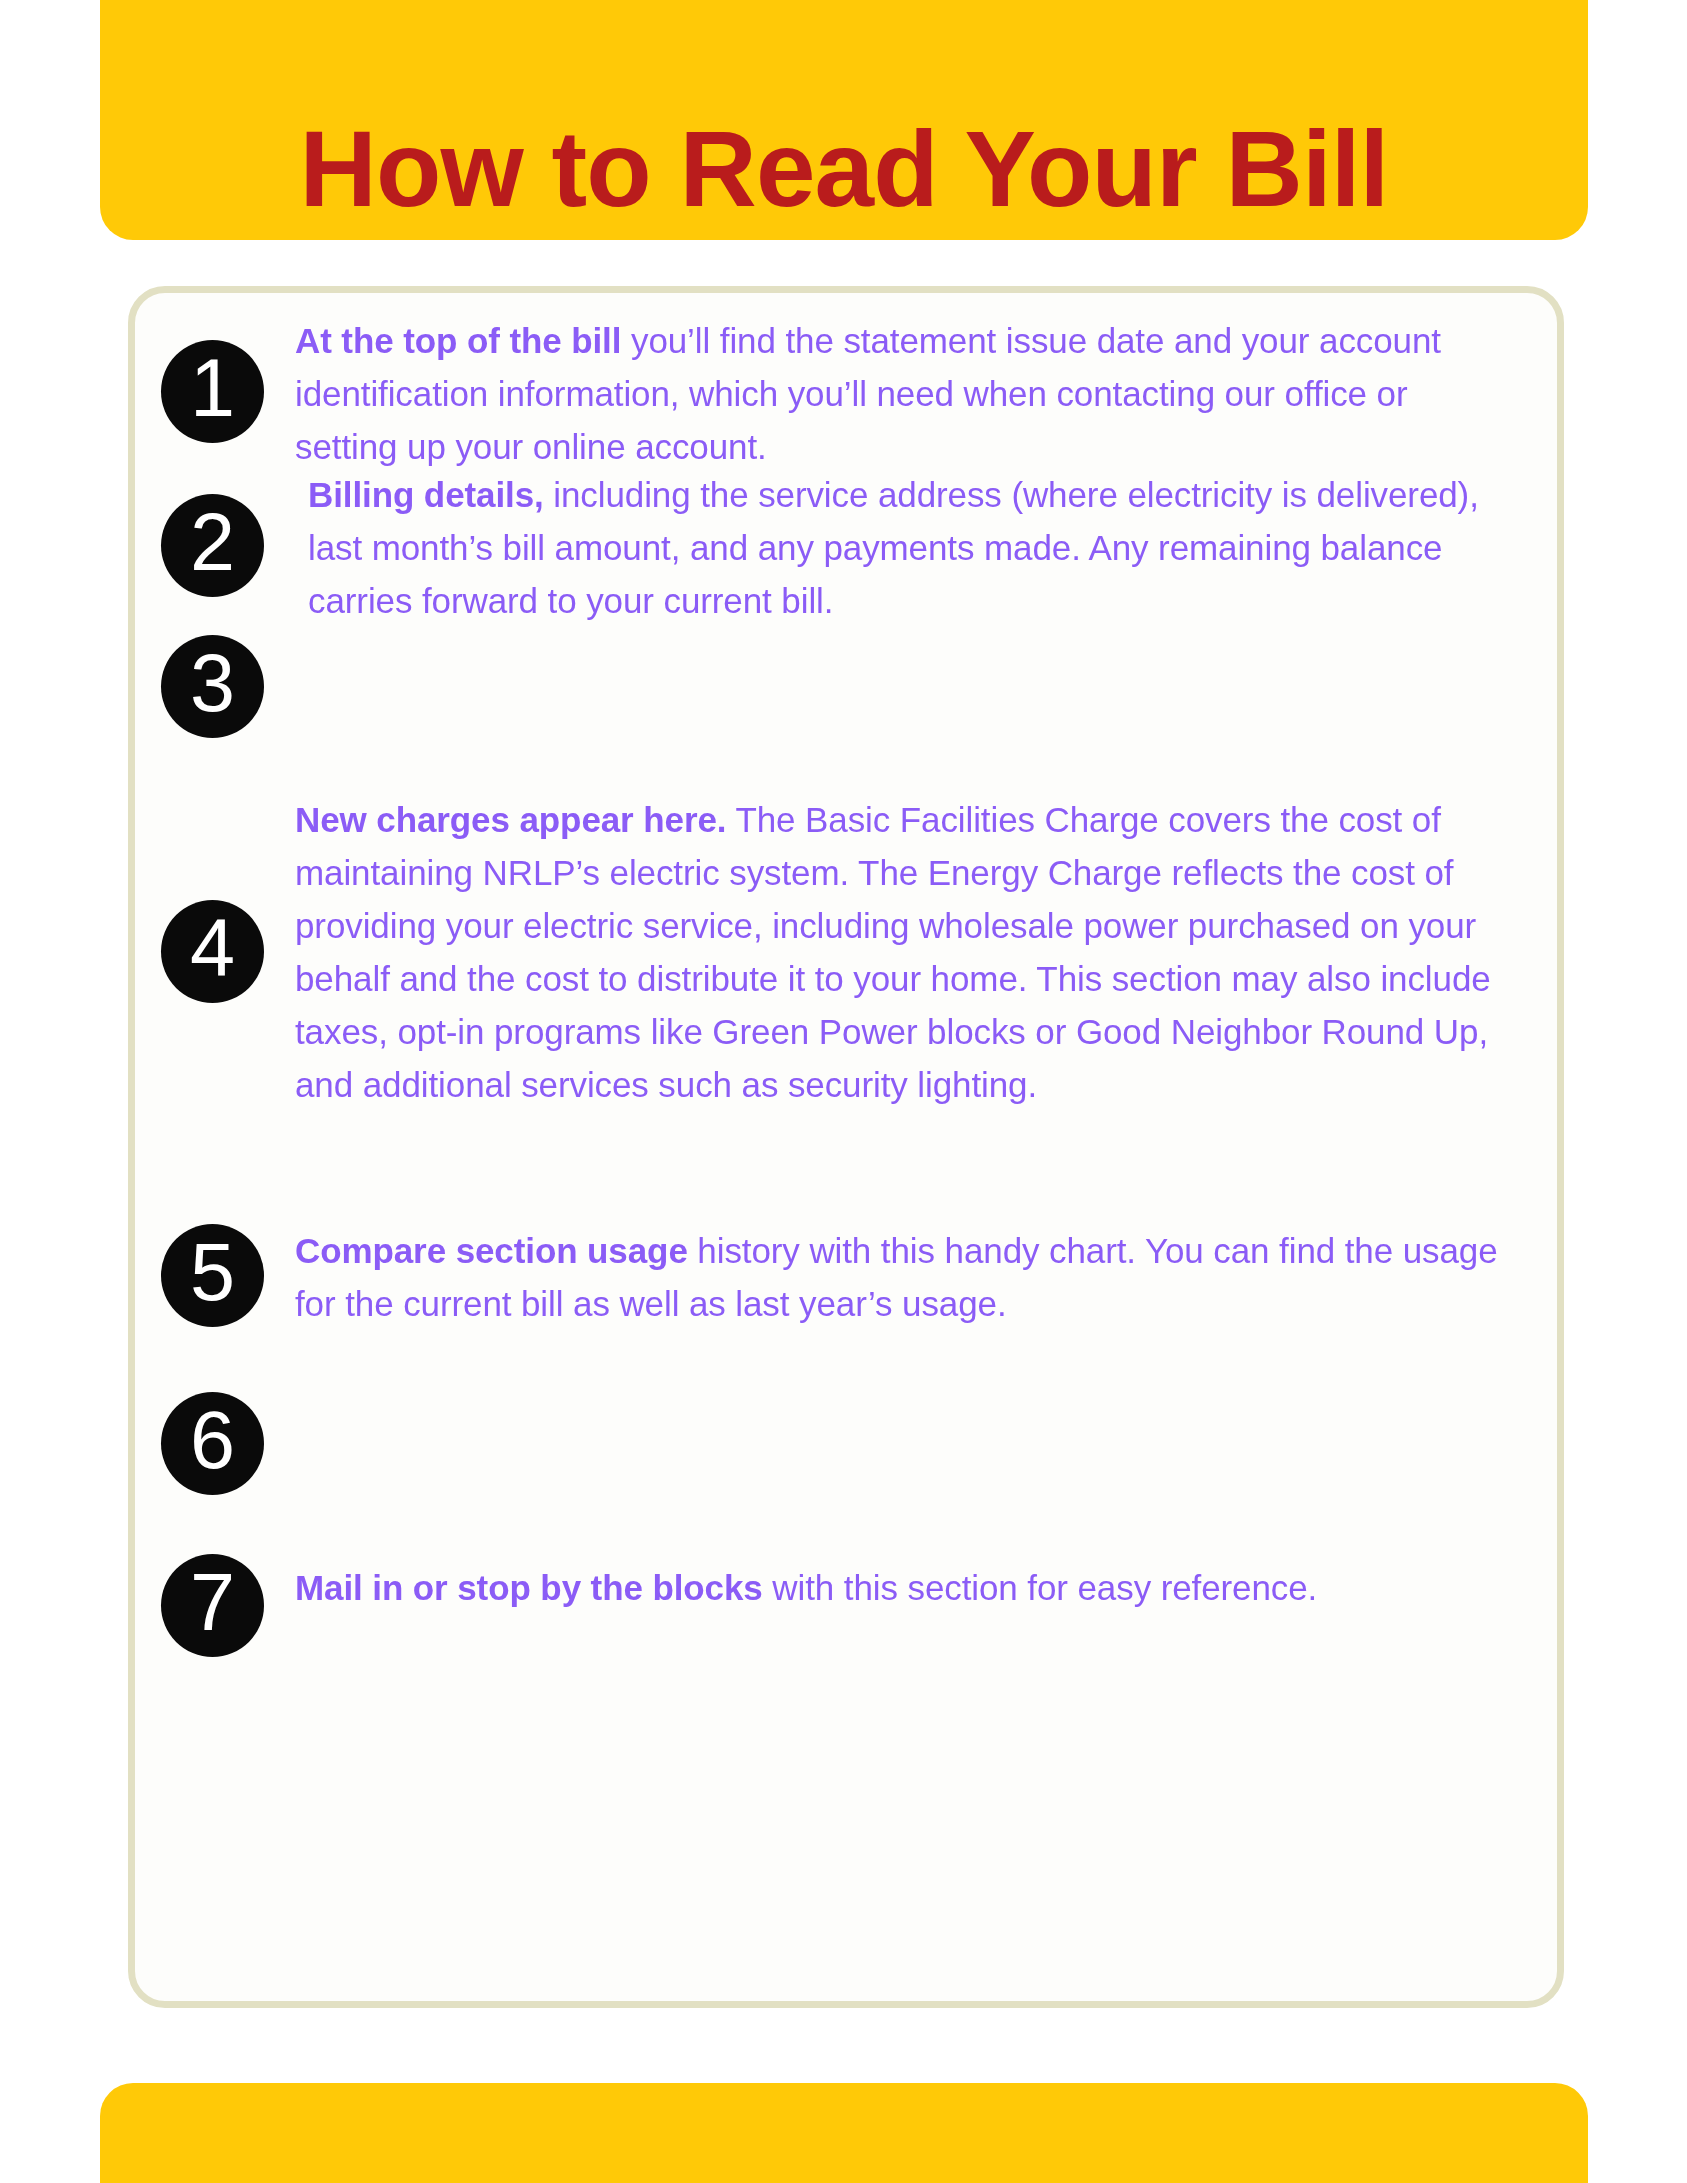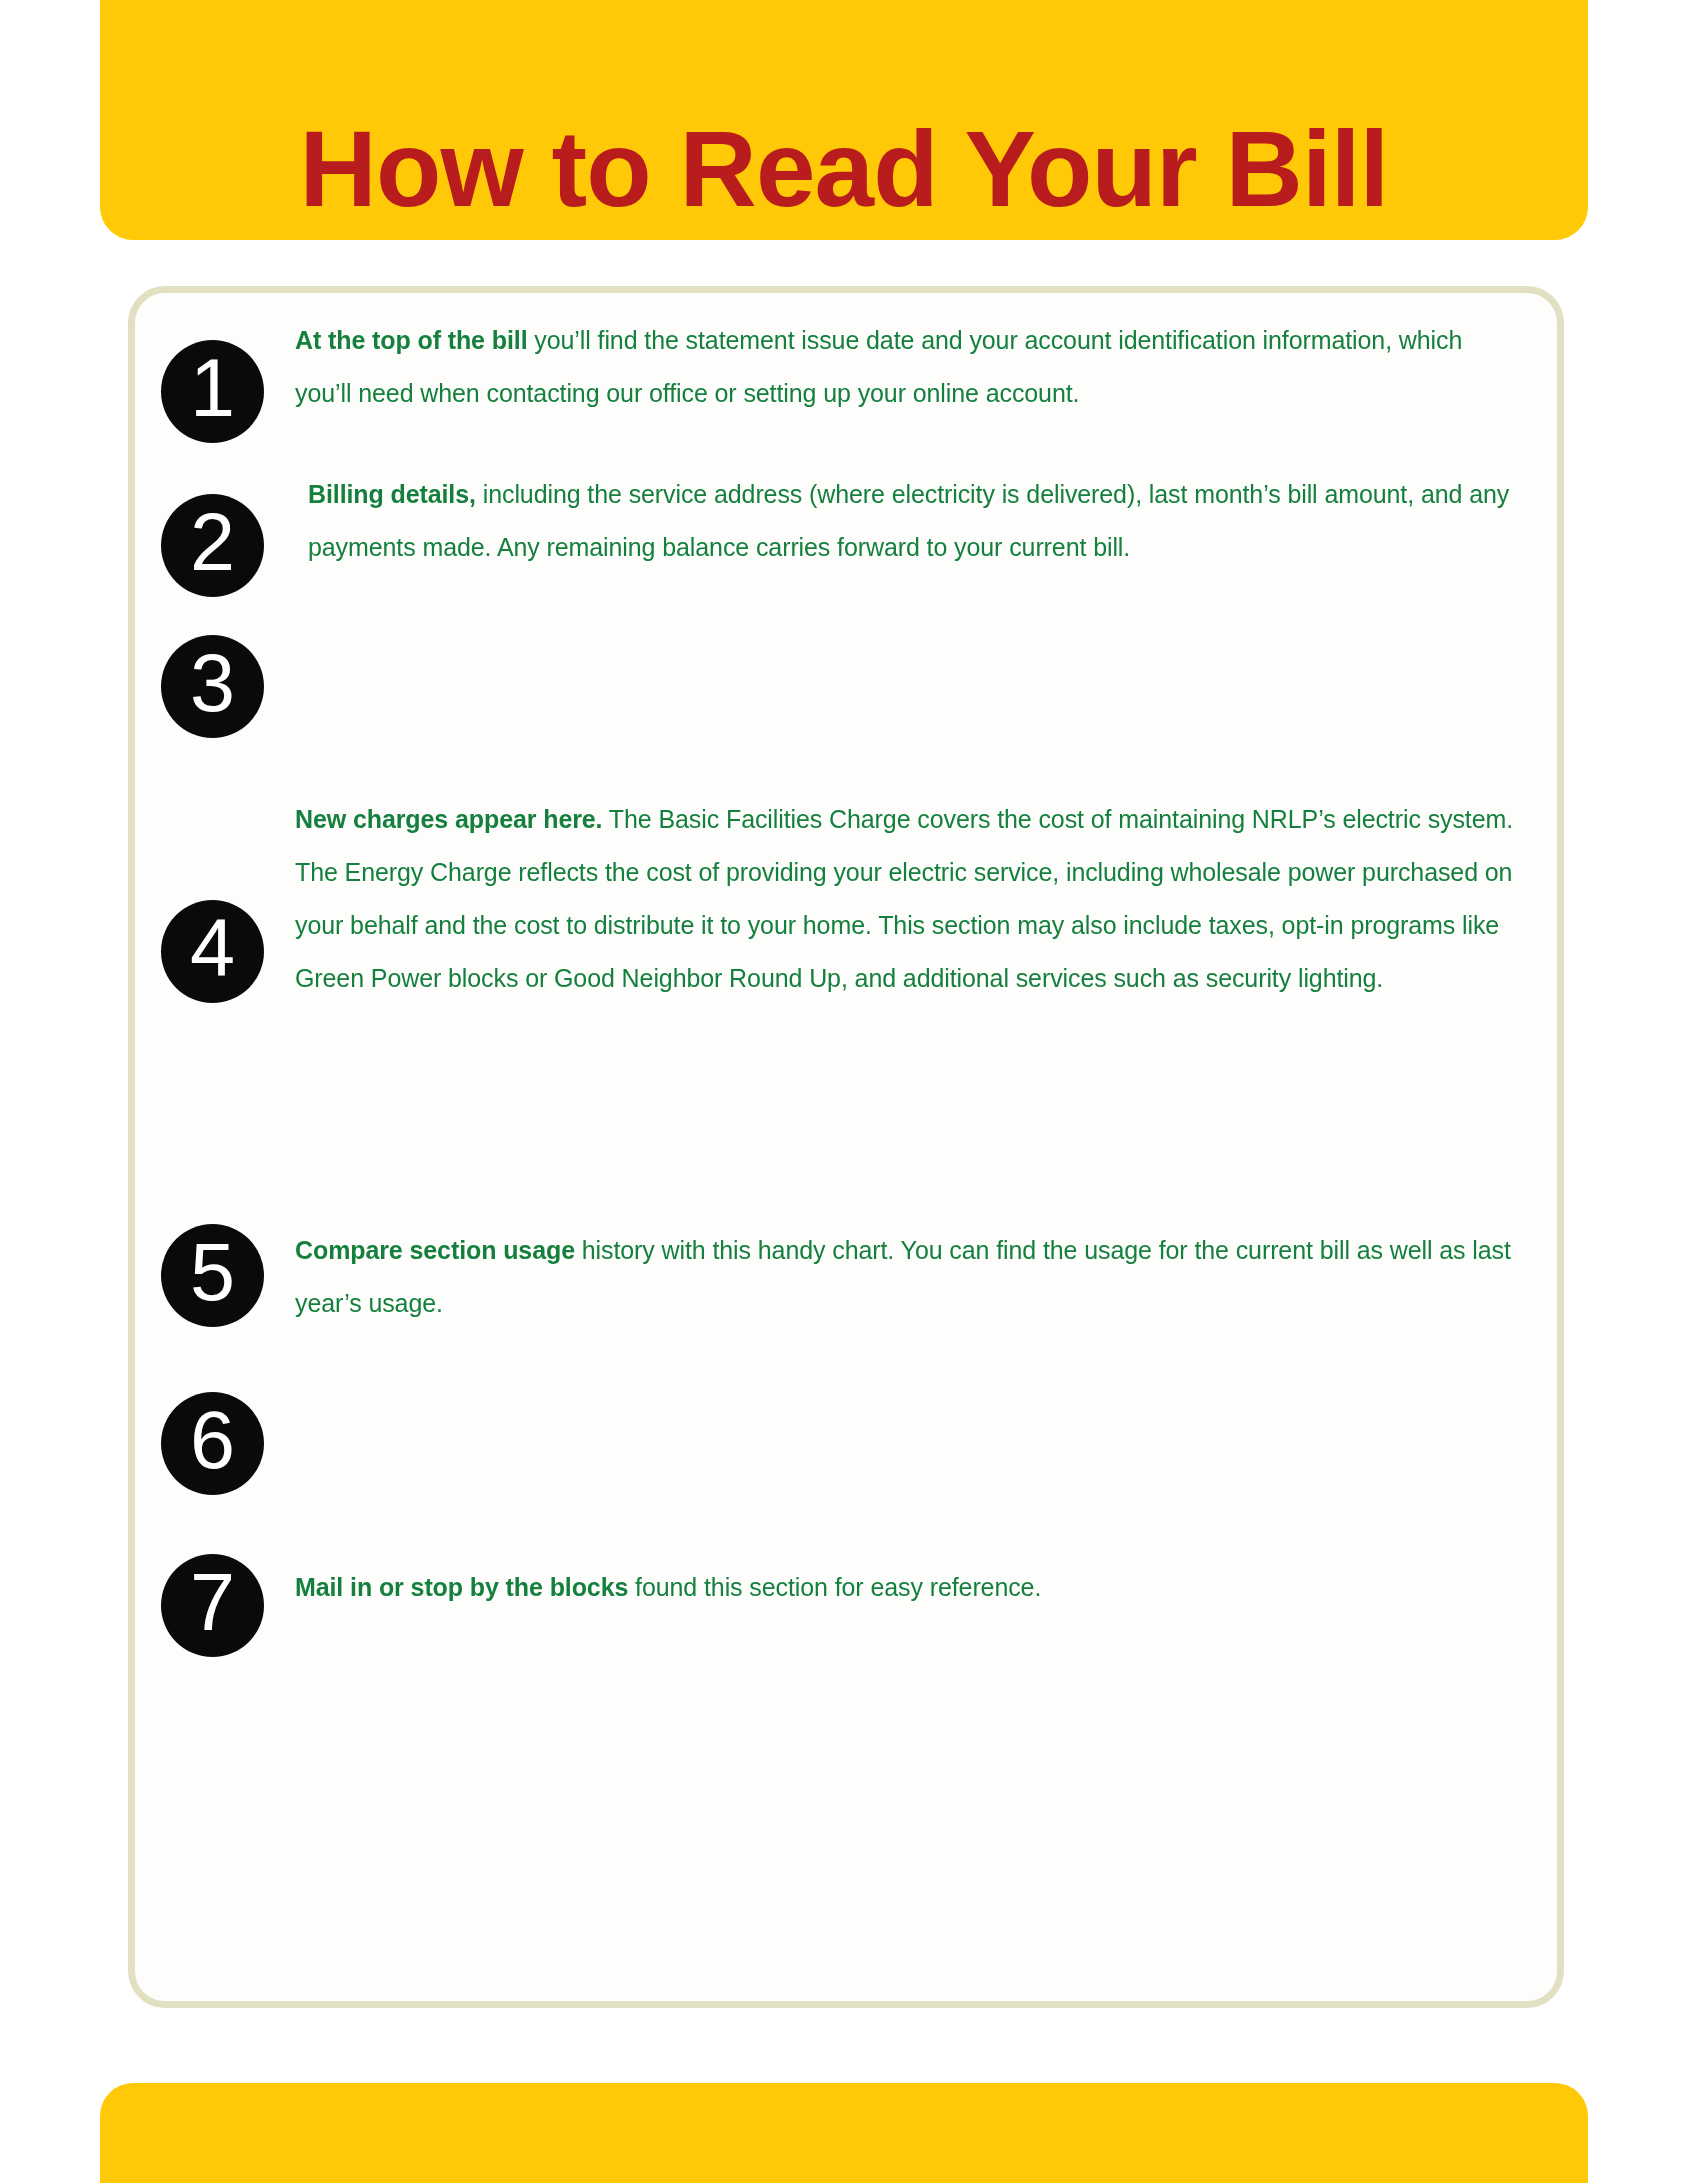--- a/index.html
+++ b/index.html
@@ -87,23 +87,23 @@
     font-size: 81px;
     line-height: 1;
     padding-bottom: 5.2px;
     box-sizing: border-box;
     user-select: none;
   }
 
   .step-text {
     flex: 1 1 auto;
     margin-left: 31px;
-    font-size: 25px;
+    font-size: 35px;
     line-height: 53px;
-    color: #15803d;
+    color: #8b5cf6;
     letter-spacing: -0.1px;
   }
   .step-text b { font-weight: bold; }
   .step-text .thin-i { font-weight: normal; }
 
   
   #step-1 { top: 21px; }
   #step-1 .step-badge { margin-top: 26px; }
   #step-2 { top: 175px; }
   #step-2 .step-badge { margin-top: 26px; }
@@ -171,20 +171,20 @@
       <div class="step-badge">5</div>
       <div class="step-text"><b>Compare section usage</b><span> history with this handy chart. You can find the usage for the current bill as well as last year’s usage.</span></div>
     </div>
 
     <div class="step-row" id="step-6">
       <div class="step-badge">6</div>
     </div>
 
     <div class="step-row" id="step-7">
       <div class="step-badge">7</div>
-      <div class="step-text"><b>Mail in or stop by the blocks</b><span> found this section for easy reference.</span></div>
+      <div class="step-text"><b>Mail in or stop by the blocks</b><span> with this section for easy reference.</span></div>
     </div>
 
   </div>
 </div>
 
 <div id="footer-banner" style="background: rgb(255, 201, 7);"></div>
 
 
 </body></html>

